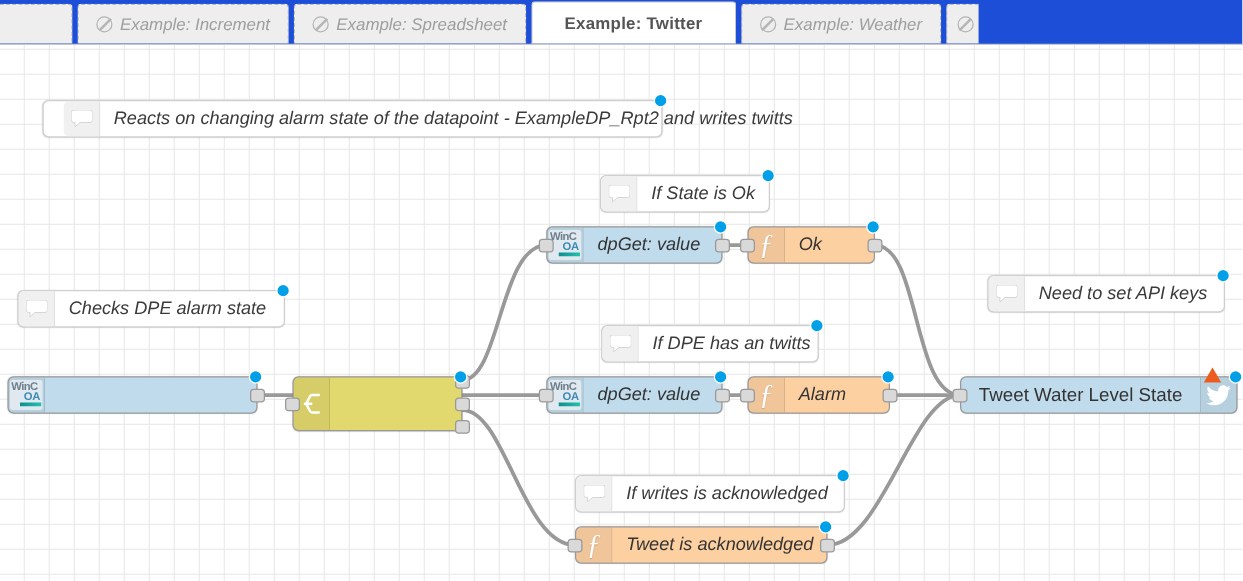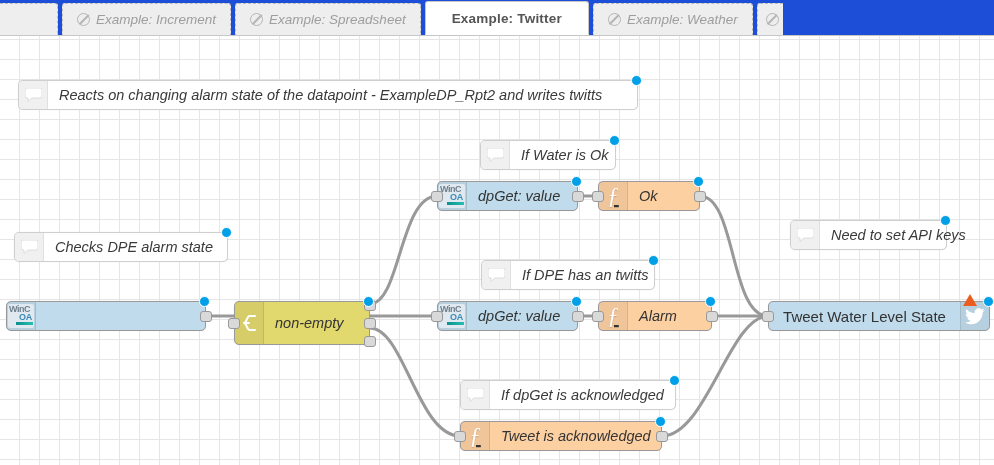--- a/index.html
+++ b/index.html
@@ -112,21 +112,20 @@
     white-space: nowrap;
     flex: 1 1 auto;
   }
   .node .icon-box {
     width: 29px; flex: 0 0 29px;
     background: rgba(0,0,0,.05);
     border-right: 1px solid rgba(0,0,0,.10);
     border-radius: 4px 0 0 4px;
     display: flex; align-items: center; justify-content: center;
     overflow: hidden;
-    text-decoration: underline;
   }
   .node .icon-box.right {
     border-right: none;
     border-left: 1px solid rgba(0,0,0,.10);
     border-radius: 0 4px 4px 0;
   }
 
   .n-wincc { background: #c0dcec; }
   .n-switch { background: #e2d96e; }
   .n-func  { background: #fdd0a2; }
@@ -255,21 +254,21 @@
         <path d="M578,280 C586,280 590,280 598,280"></path>
 
         <path d="M700,160 C736,160 730,280 768,280"></path>
 
         <path d="M712,280 C734,280 744,280 768,280"></path>
 
         <path d="M662,400 C706,400 730,280 768,280"></path>
       </g>
     </svg>
 
-    <div class="node n-comment" style="left:18px; top:44px; width:620px;">
+    <div class="node n-comment" style="left:34px; top:44px; width:496px;padding-left:16px;">
       <div class="icon-box">
         <svg class="ic" width="17" height="14" viewBox="0 0 17 14" aria-hidden="true">
           <path d="M2,0 H15 A2,2 0 0 1 17,2 V8 A2,2 0 0 1 15,10 H7 L3,13.5 V10 H2 A2,2 0 0 1 0,8 V2 A2,2 0 0 1 2,0 Z" fill="#ffffff" stroke="#d5d5d5" stroke-width="0.8"></path>
         </svg>
       </div>
       <div class="lbl">Reacts on changing alarm state of the datapoint - ExampleDP_Rpt2 and writes twitts</div>
       <span class="dot-blue"></span>
     </div>
 
     <div class="node n-comment" style="left:14px; top:196px; width:214px;">
@@ -281,45 +280,45 @@
       <div class="lbl">Checks DPE alarm state</div>
       <span class="dot-blue"></span>
     </div>
 
     <div class="node n-comment" style="left:480px; top:104px; width:136px;">
       <div class="icon-box">
         <svg class="ic" width="17" height="14" viewBox="0 0 17 14" aria-hidden="true">
           <path d="M2,0 H15 A2,2 0 0 1 17,2 V8 A2,2 0 0 1 15,10 H7 L3,13.5 V10 H2 A2,2 0 0 1 0,8 V2 A2,2 0 0 1 2,0 Z" fill="#ffffff" stroke="#d5d5d5" stroke-width="0.8"></path>
         </svg>
       </div>
-      <div class="lbl">If Water is Ok</div>
+      <div class="lbl">If State is Ok</div>
       <span class="dot-blue"></span>
     </div>
 
     <div class="node n-comment" style="left:481px; top:224px; width:174px;">
       <div class="icon-box">
         <svg class="ic" width="17" height="14" viewBox="0 0 17 14" aria-hidden="true">
           <path d="M2,0 H15 A2,2 0 0 1 17,2 V8 A2,2 0 0 1 15,10 H7 L3,13.5 V10 H2 A2,2 0 0 1 0,8 V2 A2,2 0 0 1 2,0 Z" fill="#ffffff" stroke="#d5d5d5" stroke-width="0.8"></path>
         </svg>
       </div>
       <div class="lbl">If DPE has an twitts</div>
       <span class="dot-blue"></span>
     </div>
 
     <div class="node n-comment" style="left:460px; top:344px; width:216px;">
       <div class="icon-box">
         <svg class="ic" width="17" height="14" viewBox="0 0 17 14" aria-hidden="true">
           <path d="M2,0 H15 A2,2 0 0 1 17,2 V8 A2,2 0 0 1 15,10 H7 L3,13.5 V10 H2 A2,2 0 0 1 0,8 V2 A2,2 0 0 1 2,0 Z" fill="#ffffff" stroke="#d5d5d5" stroke-width="0.8"></path>
         </svg>
       </div>
-      <div class="lbl">If dpGet is acknowledged</div>
-      <span class="dot-blue"></span>
-    </div>
-
-    <div class="node n-comment" style="left:790px; top:184px; width:157px;">
+      <div class="lbl">If writes is acknowledged</div>
+      <span class="dot-blue"></span>
+    </div>
+
+    <div class="node n-comment" style="left:790px; top:184px; width:190px;">
       <div class="icon-box">
         <svg class="ic" width="17" height="14" viewBox="0 0 17 14" aria-hidden="true">
           <path d="M2,0 H15 A2,2 0 0 1 17,2 V8 A2,2 0 0 1 15,10 H7 L3,13.5 V10 H2 A2,2 0 0 1 0,8 V2 A2,2 0 0 1 2,0 Z" fill="#ffffff" stroke="#d5d5d5" stroke-width="0.8"></path>
         </svg>
       </div>
       <div class="lbl">Need to set API keys</div>
       <span class="dot-blue"></span>
     </div>
 
     <div class="node n-wincc" style="left:6px; top:265px; width:200px;">
@@ -333,21 +332,20 @@
       <span class="port out"></span>
       <span class="dot-blue"></span>
     </div>
 
     <div class="node n-switch" style="left:234px; top:265px; width:136px; height:44px;">
       <div class="icon-box">
         <svg class="ic" width="18" height="18" viewBox="0 0 18 18" aria-hidden="true">
           <path d="M15,2 L9.5,2 C7,2 6.5,9 4,9 M15,16 L9.5,16 C7,16 6.5,9 4,9 M4,9 L9,9" fill="none" stroke="#ffffff" stroke-width="2" stroke-linecap="round"></path>
         </svg>
       </div>
-      <div class="lbl">non-empty</div>
       <span class="port in" style="top:16px;"></span>
       <span class="port out" style="top:-2px;"></span>
       <span class="port out" style="top:16px;"></span>
       <span class="port out" style="top:34px;"></span>
       <span class="dot-blue"></span>
     </div>
 
     <div class="node n-wincc" style="left:437px; top:145px; width:141px;">
       <div class="icon-box">
         <span class="wincc-logo" aria-hidden="true">

